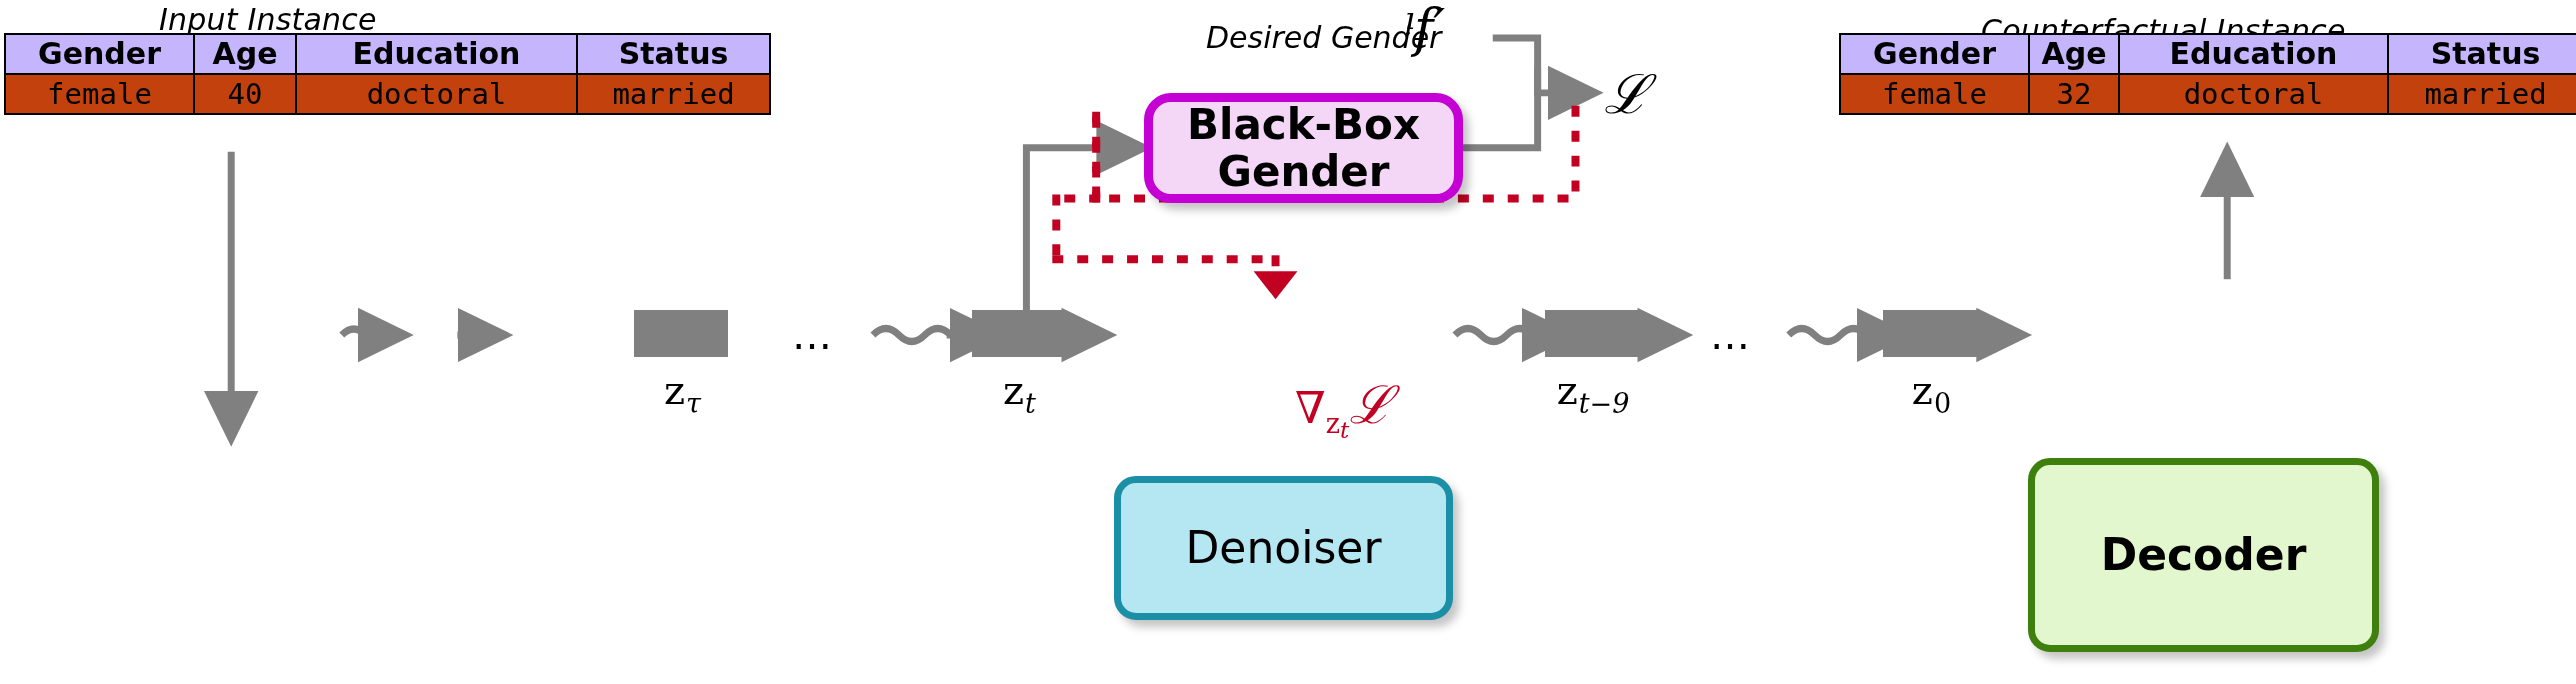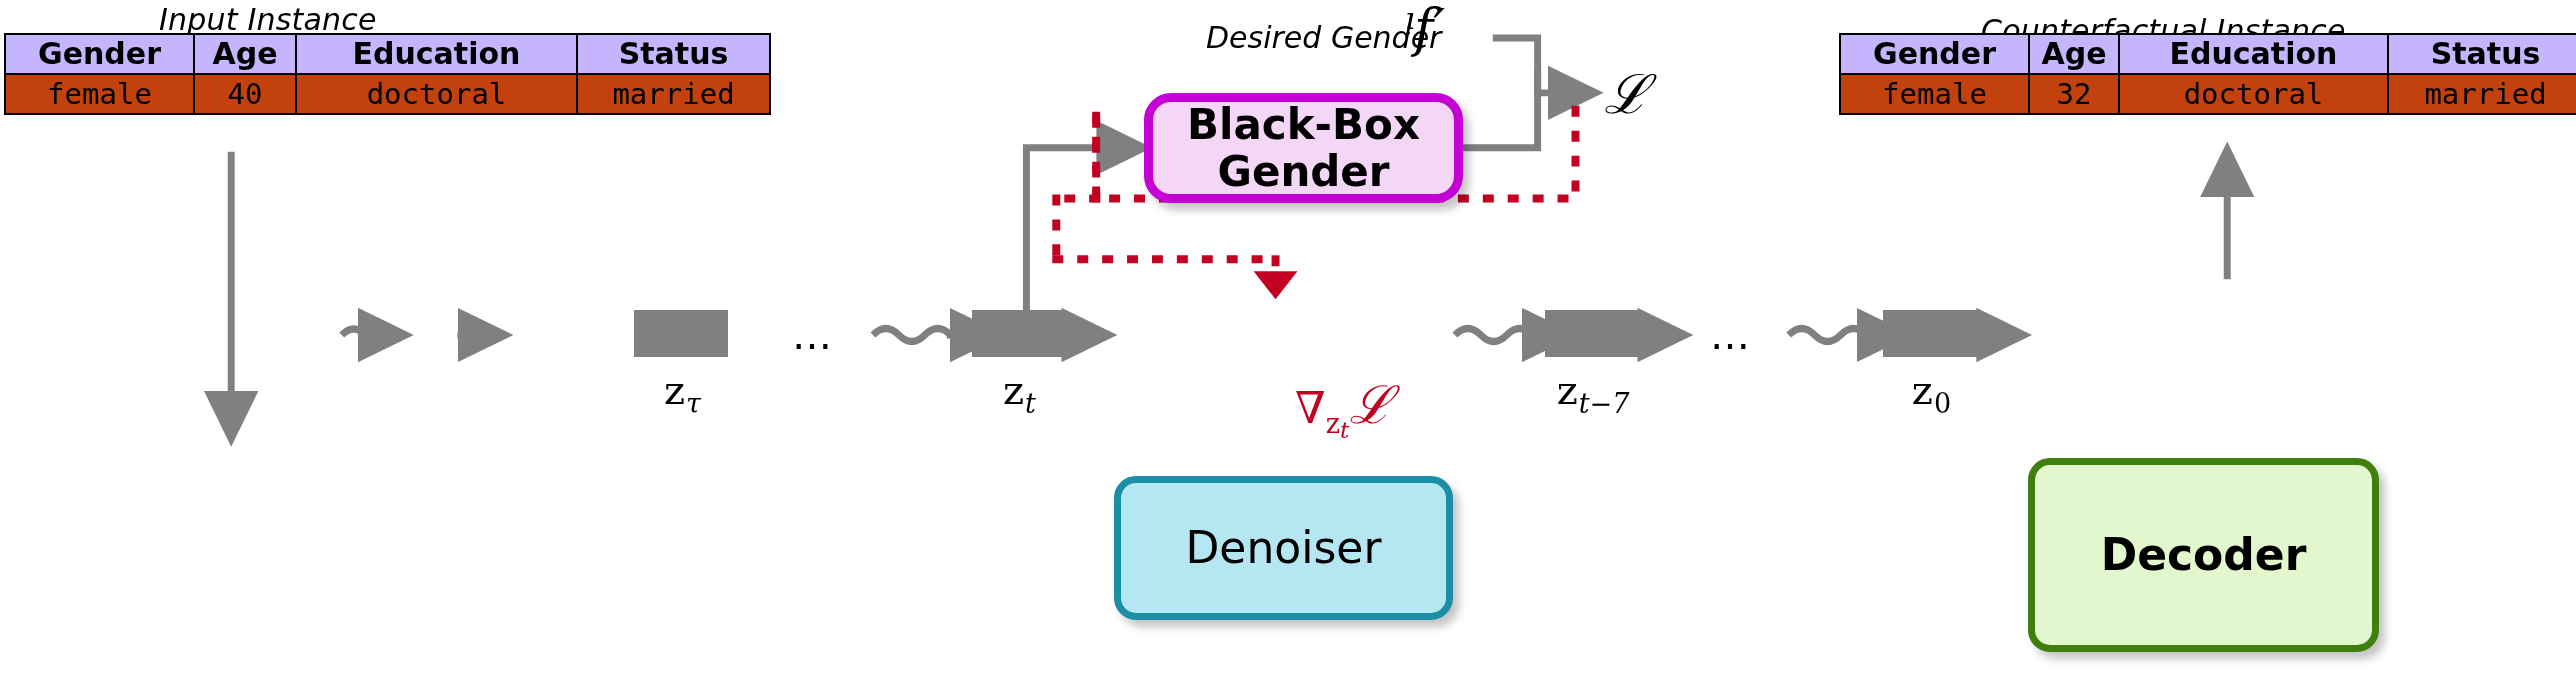--- a/index.html
+++ b/index.html
@@ -245,21 +245,21 @@
     <span class="m-label">Denoiser</span>
   </div>
 
   <div class="latent-chip" style="left:634px;top:310px;width:94px;height:47px;"></div>
   <div class="latent-label" style="left:618px;top:367px;width:128px;">z<span class="sub">τ</span></div>
 
   <div class="latent-chip" style="left:972px;top:310px;width:94px;height:47px;"></div>
   <div class="latent-label" style="left:955px;top:367px;width:128px;">z<span class="sub">t</span></div>
 
   <div class="latent-chip" style="left:1545px;top:310px;width:94px;height:47px;"></div>
-  <div class="latent-label" style="left:1509px;top:367px;width:167px;">z<span class="sub">t−7</span></div>
+  <div class="latent-label" style="left:1509px;top:367px;width:167px;">z<span class="sub">t−9</span></div>
 
   <div class="latent-chip" style="left:1883px;top:310px;width:94px;height:47px;"></div>
   <div class="latent-label" style="left:1867px;top:367px;width:128px;">z<span class="sub-up">0</span></div>
 
   <div class="ellipsis" style="left:792px;top:312px;">…</div>
   <div class="ellipsis" style="left:1710px;top:312px;">…</div>
 
 </div>
 
 

